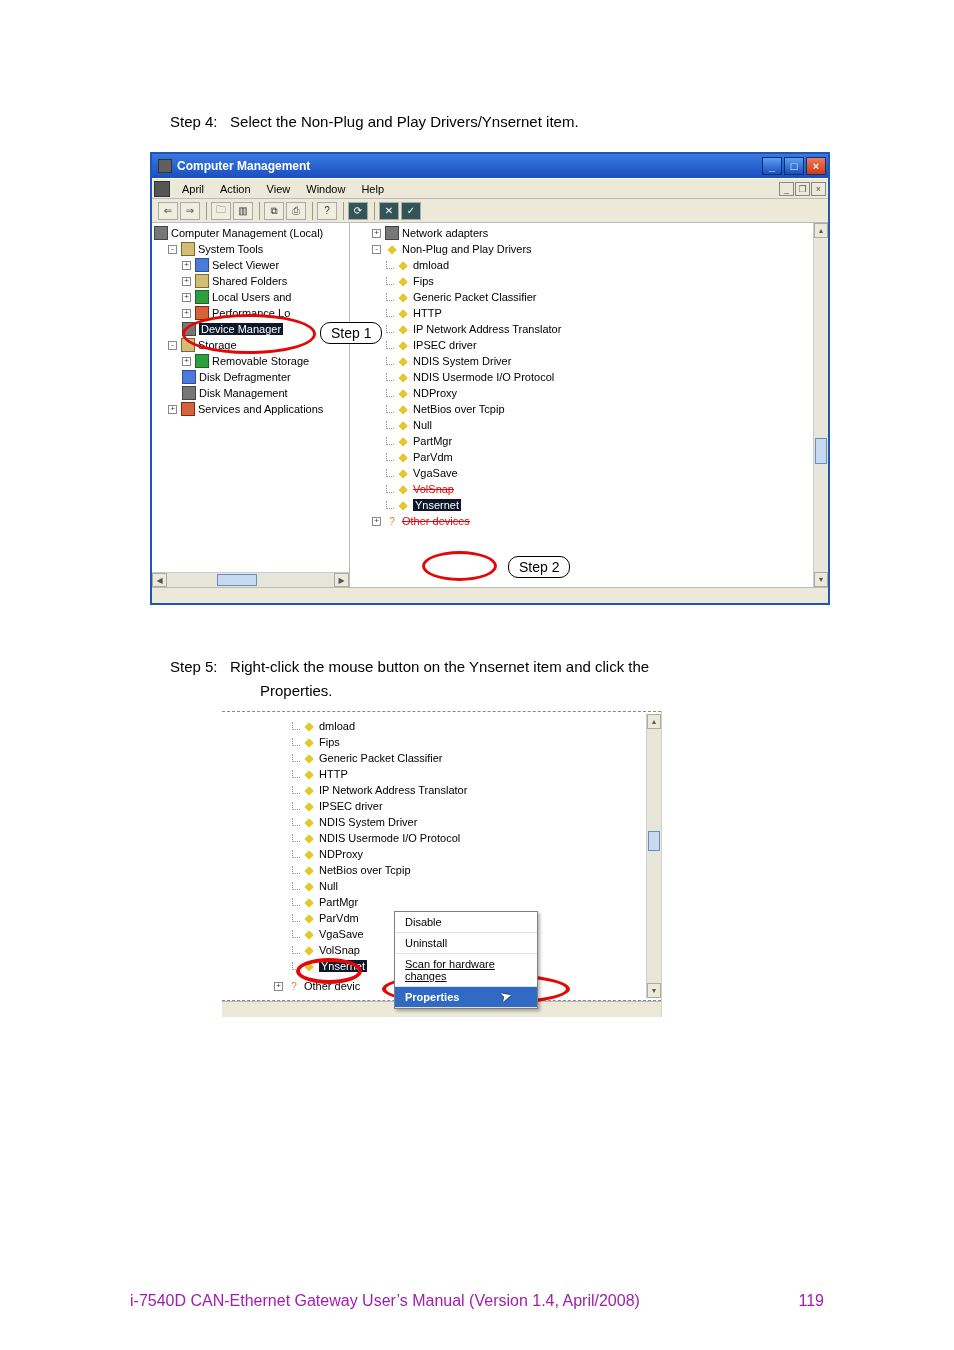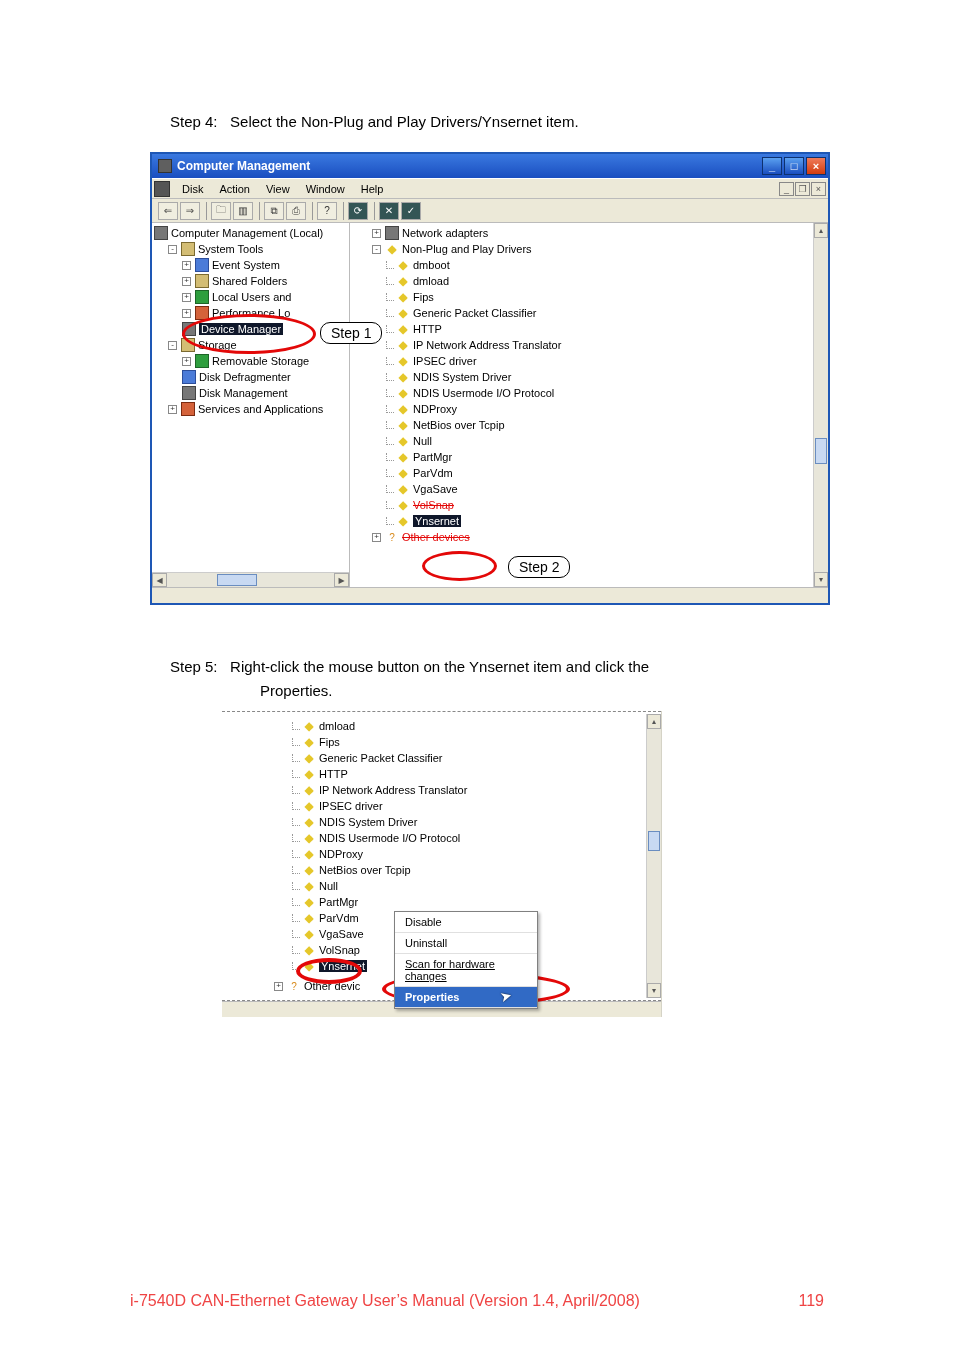--- a/index.html
+++ b/index.html
@@ -284,21 +284,21 @@
     pointer-events:none;
   }
   .cm2 .status{height:16px;background:#ece9d8;border-top:1px solid #bbb;}
   .cm2 .redov{
     position:absolute; border:4px solid #e30808; border-radius:50%/50%;
     pointer-events:none;
   }
 
   .footer {
     position:absolute; bottom:40px; left:0; right:0;
-    font-size:16px; color:#ef4444;
+    font-size:16px; color:#a21caf;
     padding: 0 130px;
     display:flex; justify-content:space-between;
   }
 </style>
 </head>
 <body>
 
 <div class="step-text">
   <span>Step 4:</span>&nbsp;&nbsp;
   <span>Select the Non-Plug and Play Drivers/Ynsernet item.</span>
@@ -308,21 +308,21 @@
   <div class="cm-titlebar">
     <span class="title-icon"></span>
     <span>Computer Management</span>
     <span class="spacer"></span>
     <span class="win-btn">_</span>
     <span class="win-btn">□</span>
     <span class="win-btn close">×</span>
   </div>
   <div class="cm-menubar">
     <span class="icon-left"></span>
-    <span class="mi">Disk</span>
+    <span class="mi">April</span>
     <span class="mi">Action</span>
     <span class="mi">View</span>
     <span class="mi">Window</span>
     <span class="mi">Help</span>
     <div class="mdi-btns">
       <span class="wb">_</span>
       <span class="wb">❐</span>
       <span class="wb">×</span>
     </div>
   </div>
@@ -352,21 +352,21 @@
             <span>Computer Management (Local)</span>
           </div>
         <div class="node pad1">
             <span class="sq">-</span>
             <span class="ico rect"></span>
             <span>System Tools</span>
           </div>
         <div class="node pad2">
             <span class="sq">+</span>
             <span class="ico blue"></span>
-            <span>Event System</span>
+            <span>Select Viewer</span>
           </div>
         <div class="node pad2">
             <span class="sq">+</span>
             <span class="ico rect"></span>
             <span>Shared Folders</span>
           </div>
         <div class="node pad2">
             <span class="sq">+</span>
             <span class="ico green"></span>
             <span>Local Users and</span>
@@ -417,25 +417,20 @@
       <div class="tree" style="padding-left:8px;">
         <div class="node pad1">
             <span class="sq">+</span>
             <span class="ico gray"></span>
             <span>Network adapters</span>
           </div>
         <div class="node pad1">
             <span class="sq">-</span>
             <span class="ico yellow"></span>
             <span>Non-Plug and Play Drivers</span>
-          </div>
-        <div class="node pad2">
-            <span class="dash"></span>
-            <span class="ico yellow"></span>
-            <span>dmboot</span>
           </div>
         <div class="node pad2">
             <span class="dash"></span>
             <span class="ico yellow"></span>
             <span>dmload</span>
           </div>
         <div class="node pad2">
             <span class="dash"></span>
             <span class="ico yellow"></span>
             <span>Fips</span>

